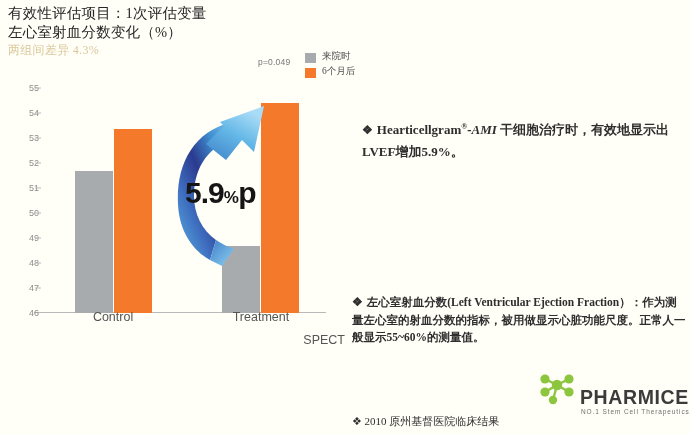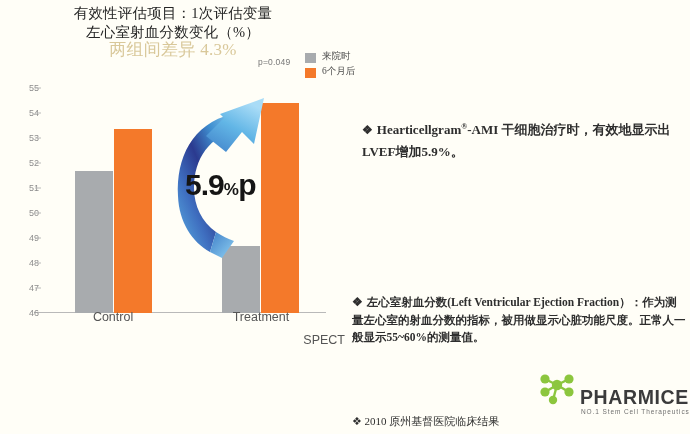--- a/index.html
+++ b/index.html
@@ -16,33 +16,32 @@
     font-family: "Liberation Sans", sans-serif;
     color: #3a3a3a;
   }
 
   
   #title-block {
     position: absolute;
     left: 8px;
     top: 4px;
     width: 330px;
-    text-align: center;
   }
   .title-line {
     font-family: "Liberation Serif", serif;
     font-size: 14.5px;
     line-height: 19px;
     color: #262626;
     letter-spacing: 0.2px;
     white-space: nowrap;
   }
   .title-sub {
     font-family: "Liberation Serif", serif;
-    font-size: 17px;
+    font-size: 12px;
     line-height: 16px;
     color: #d9c89a;
     letter-spacing: 0.3px;
     white-space: nowrap;
   }
 
   
   #chart {
     position: absolute;
     left: 0px;
@@ -139,21 +138,21 @@
     font-size: 9.5px;
     color: #4a4a4a;
     font-family: "Liberation Serif", serif;
     white-space: nowrap;
   }
 
   
   #arrow-callout {
     position: absolute;
     left: 168px;
-    top: 92px;
+    top: 100px;
     width: 118px;
     height: 172px;
   }
   #arrow-callout svg { display: block; }
   #arrow-value {
     position: absolute;
     left: 17px;
     top: 78px;
     font-family: "Liberation Sans", sans-serif;
     font-weight: bold;
@@ -179,20 +178,21 @@
   }
   #note-top {
     left: 362px;
     top: 116px;
     width: 322px;
     font-size: 13px;
     line-height: 21px;
     font-weight: bold;
   }
   #note-top .em {
+    font-style: italic;
   }
   #note-top .sup {
     font-size: 8px;
     vertical-align: super;
   }
   #note-bottom {
     left: 352px;
     top: 294px;
     width: 335px;
     font-size: 11.5px;

